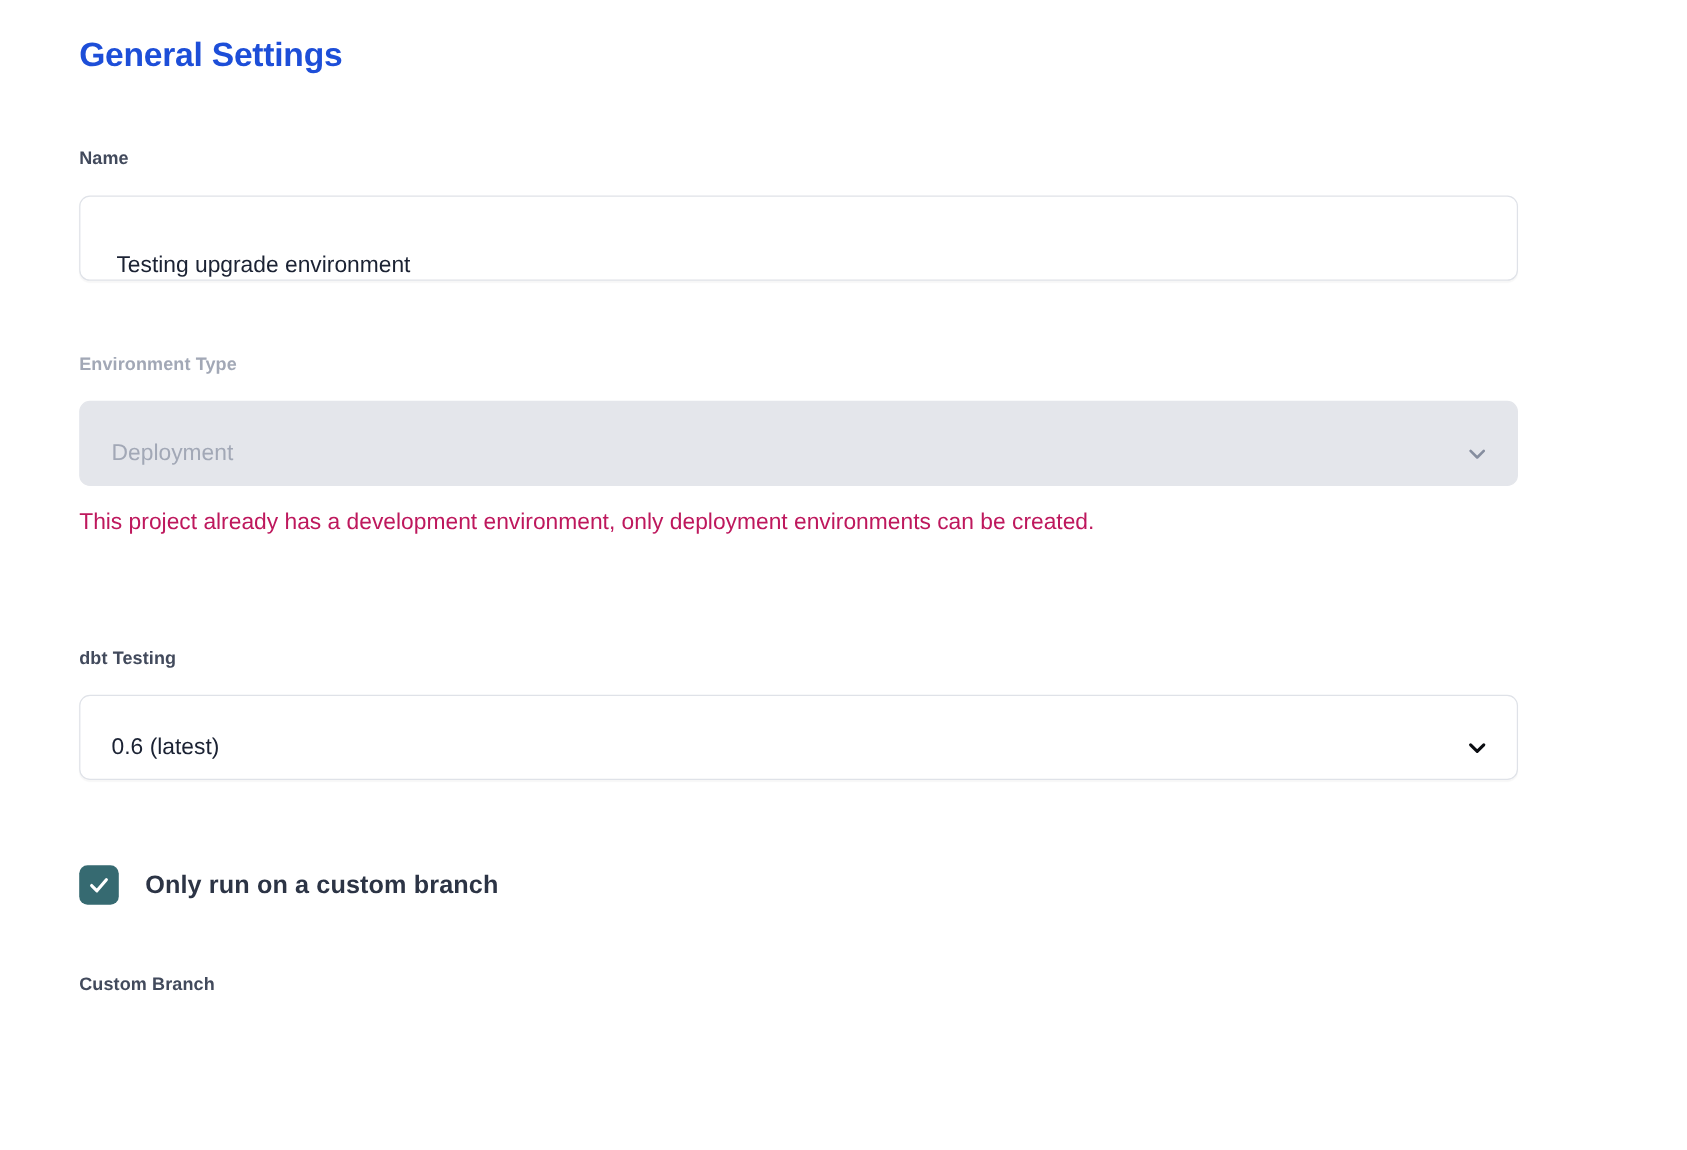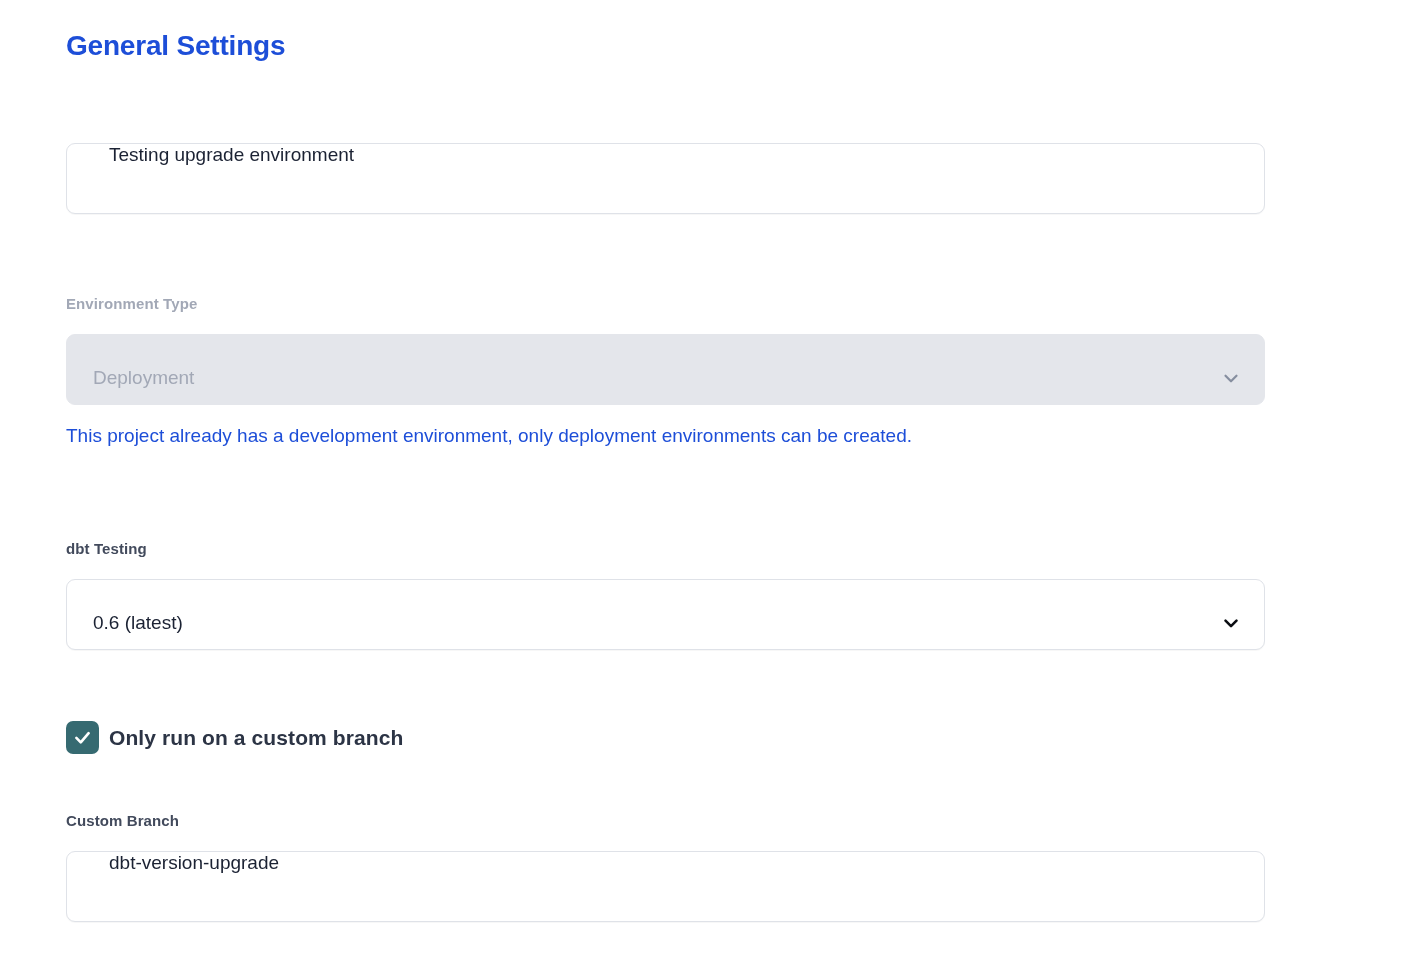--- a/index.html
+++ b/index.html
@@ -44,22 +44,22 @@
   .field-label.muted { color: #a2a8b6; }
 
   .text-input {
     margin-top: 20px;
     width: 1199px;
     height: 71px;
     border: 1px solid #dfe2e8;
     border-radius: 9px;
     background: #ffffff;
     display: flex;
-    align-items: flex-start;
-    padding: 0 42px;
+    align-items: flex-end;
+    padding: 0 30px;
     font-size: 19px;
     color: #1b2233;
     box-shadow: 0 1px 1px rgba(20,25,40,0.035);
   }
 
   .select-box {
     margin-top: 20px;
     width: 1199px;
     height: 71px;
     border: 1px solid #dfe2e8;
@@ -81,33 +81,33 @@
   }
   .select-value { line-height: 1; }
 
   .chev { width: 22px; height: 22px; display: block; }
   .chev path { fill: none; stroke: #0b0d12; stroke-width: 2.8; stroke-linecap: round; stroke-linejoin: round; }
   .chev.muted path { stroke: #868e9f; stroke-width: 2.4; }
 
   .helper-text {
     margin-top: 18px;
     font-size: 19px;
-    color: #1d4ed8;
+    color: #be185d;
     line-height: 26px;
     white-space: nowrap;
   }
 
   
   .checkbox-row {
     position: absolute;
     left: 66px;
     top: 721px;
     display: flex;
     align-items: center;
-    gap: 10px;
+    gap: 22px;
   }
   .checkbox {
     width: 33px;
     height: 33px;
     border-radius: 7px;
     background: #366a71;
     display: flex;
     align-items: center;
     justify-content: center;
     flex: none;
@@ -126,20 +126,21 @@
   }
 </style>
 </head>
 <body>
 
 <div class="page">
 
   <h1 class="page-title">General Settings</h1>
 
   <div class="field" style="top:123px;">
+    <div class="field-label">Name</div>
     <div class="text-input">
       <span>Testing upgrade environment</span>
     </div>
   </div>
 
   <div class="field" style="top:294px;">
     <div class="field-label muted">Environment Type</div>
     <div class="select-box disabled">
       <span class="select-value">Deployment</span>
       <span>
@@ -167,18 +168,15 @@
     <span class="checkbox">
       <svg viewBox="0 0 24 24" aria-hidden="true">
         <path d="M5 12.5 L10 17.5 L19 7"></path>
       </svg>
     </span>
     <span class="checkbox-label">Only run on a custom branch</span>
   </div>
 
   <div class="field" style="top:811px;">
     <div class="field-label">Custom Branch</div>
-    <div class="text-input">
-      <span>dbt-version-upgrade</span>
-    </div>
   </div>
 
 </div>
 
 </body></html>

